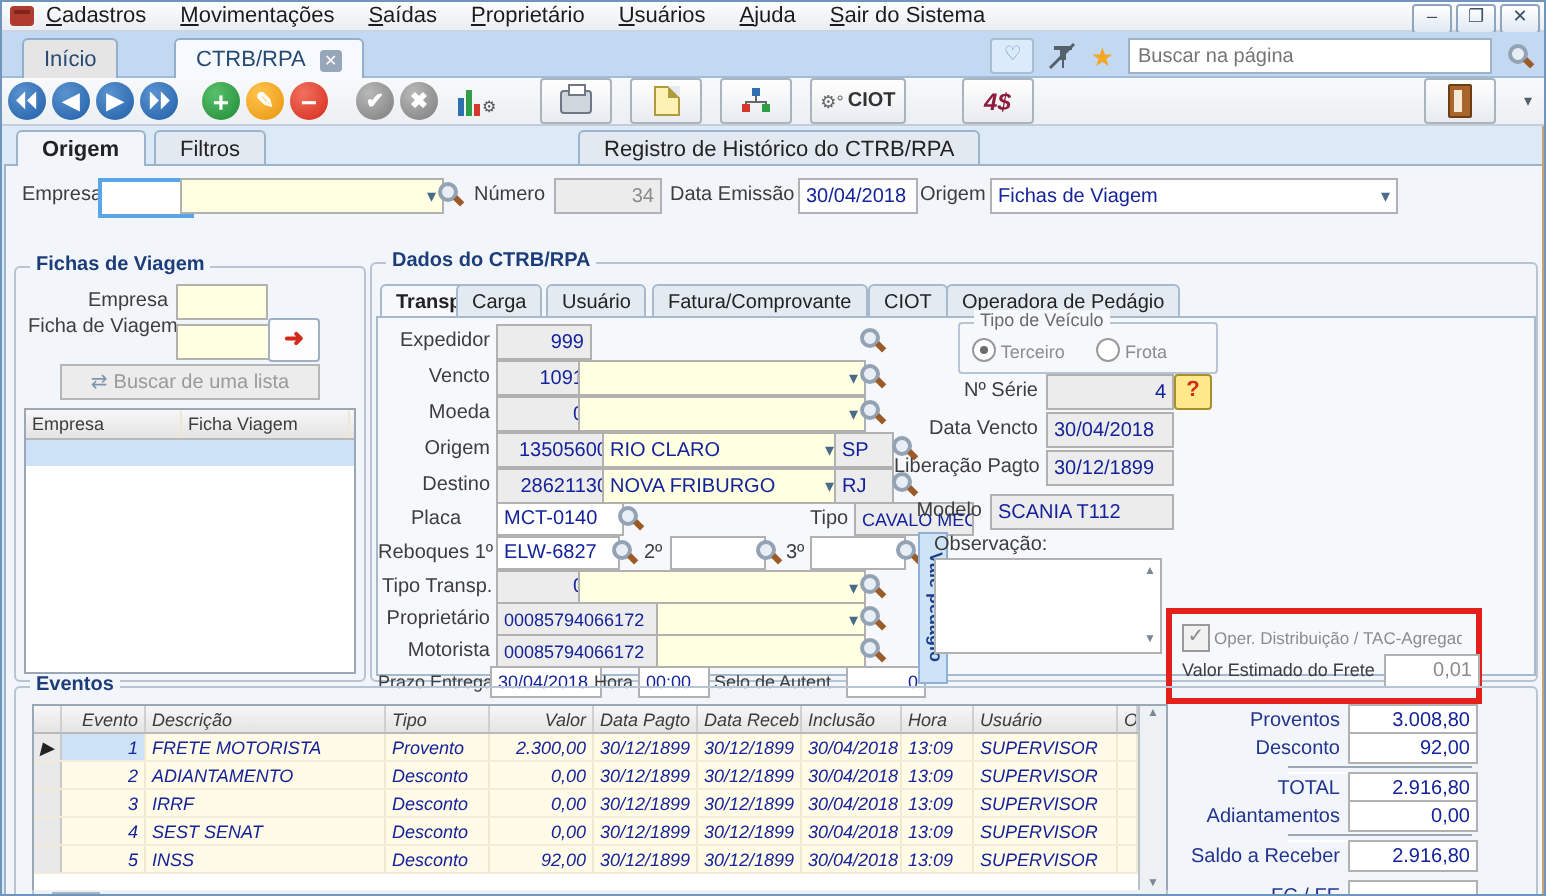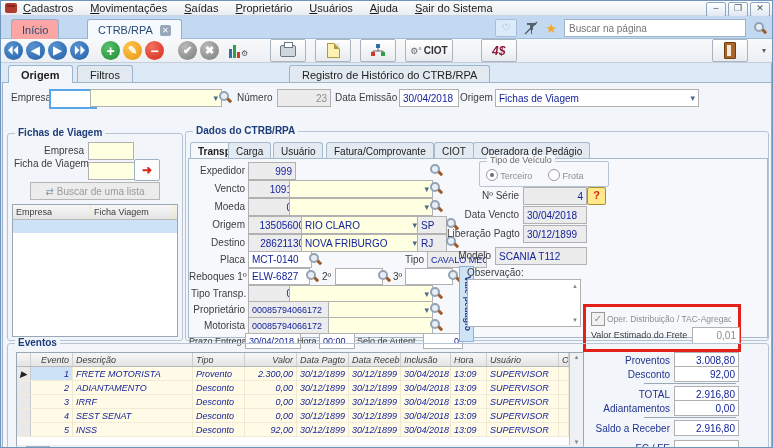--- a/index.html
+++ b/index.html
@@ -13,21 +13,21 @@
   .appicon::after{content:"";position:absolute;left:2px;top:2px;width:8px;height:2px;background:#7e241c;}
   .menu-item{font-size:11px;color:#1b1b1b;margin-right:17px;white-space:nowrap;}
   .menu-item::first-letter{text-decoration:underline;}
   .winctl{position:absolute;right:4px;top:1px;display:flex;gap:2px;}
   .winbtn{width:18px;height:13px;border:1px solid #8ea6c0;background:linear-gradient(#ffffff,#dfe8f2);
           font-size:9px;line-height:11px;text-align:center;color:#3c5166;border-radius:2px;}
   
   .tabbar{left:0;top:15px;width:773px;height:23px;background:#c3d9f1;border-bottom:1px solid #9fbcd9;}
   .dtab{position:absolute;top:3px;height:20px;border:1px solid #93afcc;border-bottom:none;
         border-radius:3px 3px 0 0;font-size:11px;color:#274a73;display:flex;align-items:center;
-        padding:0 10px;background:#fca5a5;}
+        padding:0 10px;background:#e5e5e5;}
   .dtab.active{background:#f6faff;}
   .closebox{width:11px;height:11px;margin-left:7px;background:#97a6b8;border-radius:2px;color:#fff;
             font-size:8px;line-height:11px;text-align:center;}
   .findwrap{position:absolute;right:8px;top:3px;display:flex;align-items:center;gap:7px;}
   .sqbtn{width:20px;height:16px;border:1px solid #a9bed4;background:#dcebfa;border-radius:2px;
          font-size:10px;color:#6d9fd0;text-align:center;line-height:15px;}
   .star{color:#f5a623;font-size:13px;}
   .findinput{width:172px;height:16px;border:1px solid #9fb3c8;font-size:10px;padding:0 4px;
              font-family:"Liberation Sans",sans-serif;color:#444;background:#fff;}
   
@@ -203,21 +203,21 @@
         <span>Registro de Histórico do CTRB/RPA</span>
       </div>
 
     <div class="panel">
 
       <span class="lbl" style="left:8px;top:9px;">Empresa</span>
       <div class="fld" style="left:46px;top:6px;width:38px;border:2px solid #58a6e8;"></div>
       <div class="fld y combo" style="left:87px;top:6px;width:124px;"></div>
       <span class="mag" style="left:215px;top:7px;"></span>
       <span class="lbl" style="left:234px;top:9px;">Número</span>
-      <div class="fld g num dim" style="left:274px;top:6px;width:46px;">23</div>
+      <div class="fld g num dim" style="left:274px;top:6px;width:46px;">34</div>
       <span class="lbl" style="left:332px;top:9px;">Data Emissão</span>
       <div class="fld" style="left:396px;top:6px;width:52px;">30/04/2018</div>
       <span class="lbl" style="left:457px;top:9px;">Origem</span>
       <div class="fld combo" style="left:492px;top:6px;width:196px;">
           <span>Fichas de Viagem</span>
         </div>
 
       <div class="grp" style="left:4px;top:50px;width:174px;height:206px;">
         <span class="grptitle">Fichas de Viagem</span>
         <span class="lbl" style="left:30px;top:11px;width:46px;text-align:right;">Empresa</span>
@@ -285,21 +285,21 @@
           <span class="mag" style="left:256px;top:58px;"></span>
 
           <span class="lbl r" style="left:2px;top:78px;width:54px;">Destino</span>
           <div class="fld g num" style="left:59px;top:75px;width:52px;">28621130</div>
           <div class="fld y combo" style="left:112px;top:75px;width:112px;">
               <span>NOVA FRIBURGO</span>
             </div>
           <div class="fld g" style="left:228px;top:75px;width:22px;">RJ</div>
           <span class="mag" style="left:256px;top:76px;"></span>
 
-          <span class="lbl r" style="left:2px;top:95px;width:54px;">Placa</span>
+          <span class="lbl r" style="left:2px;top:95px;width:54px;text-align:center;">Placa</span>
           <div class="fld" style="left:59px;top:92px;width:56px;height:15px;">MCT-0140</div>
           <span class="mag" style="left:119px;top:93px;"></span>
           <span class="lbl" style="left:216px;top:95px;">Tipo</span>
           <div class="fld g" style="left:238px;top:92px;width:52px;height:15px;font-size:9px;">CAVALO MECA</div>
 
           <span class="lbl r" style="left:0px;top:112px;width:56px;">Reboques 1º</span>
           <div class="fld" style="left:59px;top:109px;width:54px;height:15px;">ELW-6827</div>
           <span class="mag" style="left:116px;top:110px;"></span>
           <span class="lbl" style="left:133px;top:112px;">2º</span>
           <div class="fld" style="left:146px;top:109px;width:40px;height:15px;"></div>

